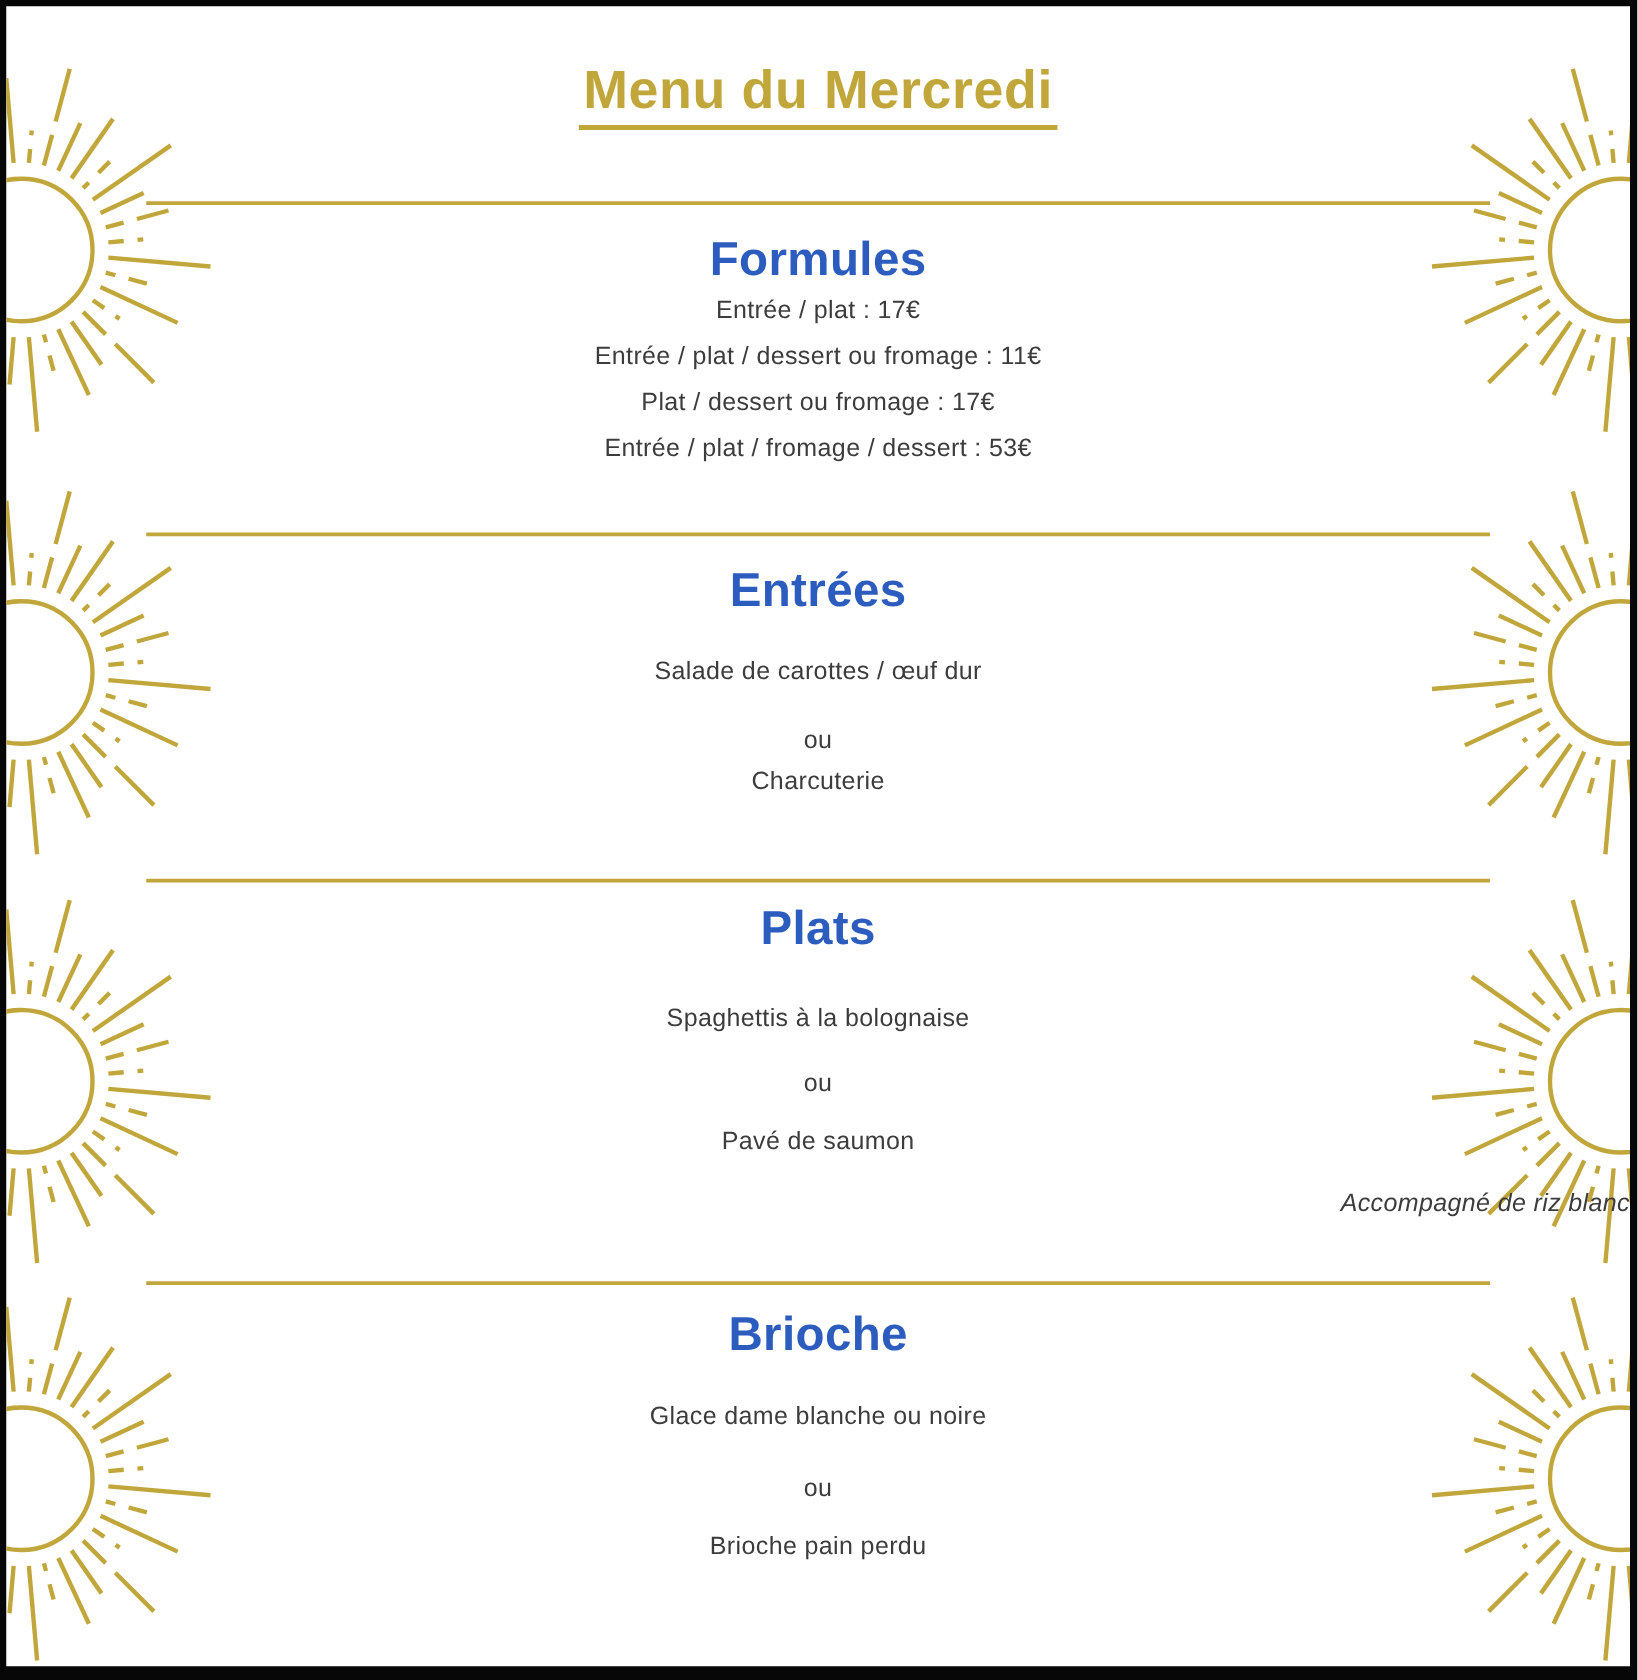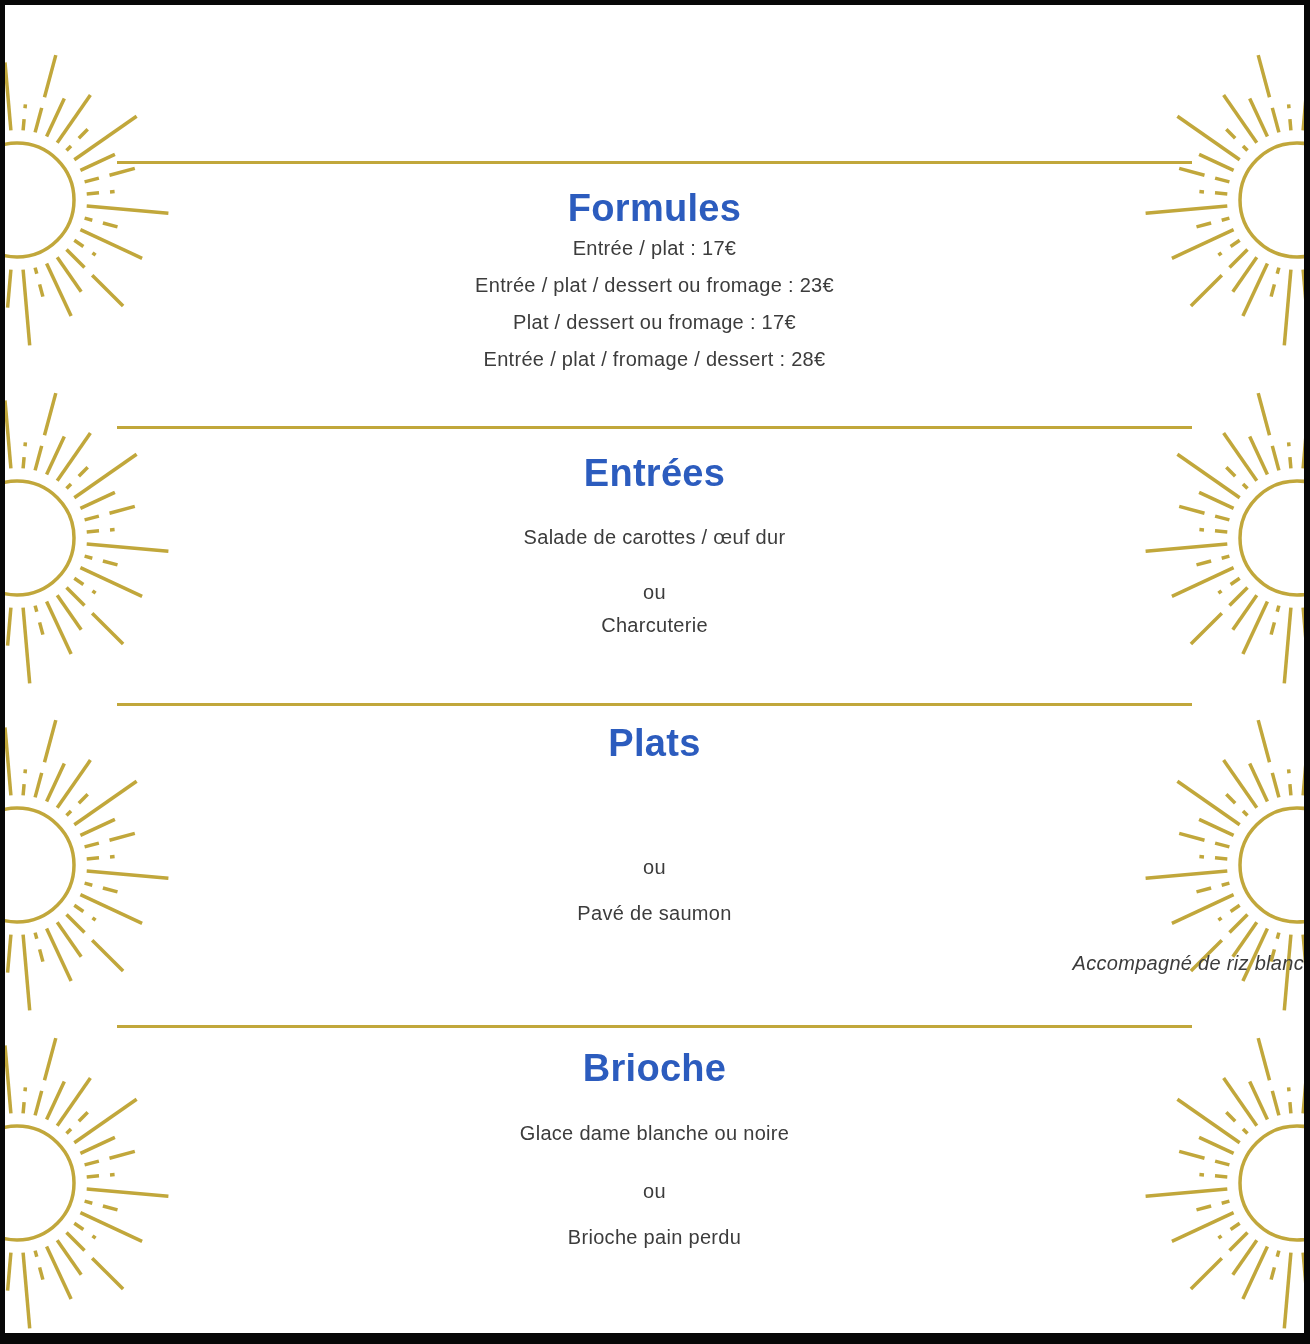--- a/index.html
+++ b/index.html
@@ -380,38 +380,42 @@
         <line x1="22.6" y1="84.4" x2="25.9" y2="96.6" stroke="#C1A73B" stroke-width="3.5"></line>
         <line x1="6.1" y1="69.7" x2="12.7" y2="145.4" stroke="#C1A73B" stroke-width="3.5"></line>
         <line x1="-6.1" y1="69.7" x2="-9.4" y2="107.6" stroke="#C1A73B" stroke-width="3.5"></line>
         <line x1="-18.1" y1="67.6" x2="-21.9" y2="81.9" stroke="#C1A73B" stroke-width="3.5"></line>
         <line x1="-24.8" y1="92.5" x2="-31.6" y2="117.8" stroke="#C1A73B" stroke-width="3.5"></line>
         <line x1="-29.6" y1="63.4" x2="-34.8" y2="74.6" stroke="#C1A73B" stroke-width="3.5"></line>
         <line x1="-39.5" y1="84.6" x2="-41.4" y2="88.8" stroke="#C1A73B" stroke-width="3.5"></line>
       </svg>
     </div>
 
+  <div class="abs page-title">
+    <span class="underlined">Menu du Mercredi</span>
+  </div>
 
   <div class="divider d1"></div>
   <div class="divider d2"></div>
   <div class="divider d3"></div>
   <div class="divider d4"></div>
 
   <div class="abs section-heading h-formules">Formules</div>
   <div class="abs menu-line f1">Entrée / plat : 17€</div>
-  <div class="abs menu-line f2">Entrée / plat / dessert ou fromage : 23€</div>
+  <div class="abs menu-line f2">Entrée / plat / dessert ou fromage : 11€</div>
   <div class="abs menu-line f3">Plat / dessert ou fromage : 17€</div>
-  <div class="abs menu-line f4">Entrée / plat / fromage / dessert : 28€</div>
+  <div class="abs menu-line f4">Entrée / plat / fromage / dessert : 53€</div>
 
   <div class="abs section-heading h-entrees">Entrées</div>
   <div class="abs menu-line e1">Salade de carottes / œuf dur</div>
   <div class="abs menu-line e2">ou</div>
   <div class="abs menu-line e3">Charcuterie</div>
 
   <div class="abs section-heading h-plats">Plats</div>
+  <div class="abs menu-line p1">Spaghettis à la bolognaise</div>
   <div class="abs menu-line p2">ou</div>
   <div class="abs menu-line p3">Pavé de saumon</div>
   <div class="abs menu-line p4">Accompagné de riz blanc</div>
 
   <div class="abs section-heading h-desserts">Brioche</div>
   <div class="abs menu-line g1">Glace dame blanche ou noire</div>
   <div class="abs menu-line g2">ou</div>
   <div class="abs menu-line g3">Brioche pain perdu</div>
 
 </div>

